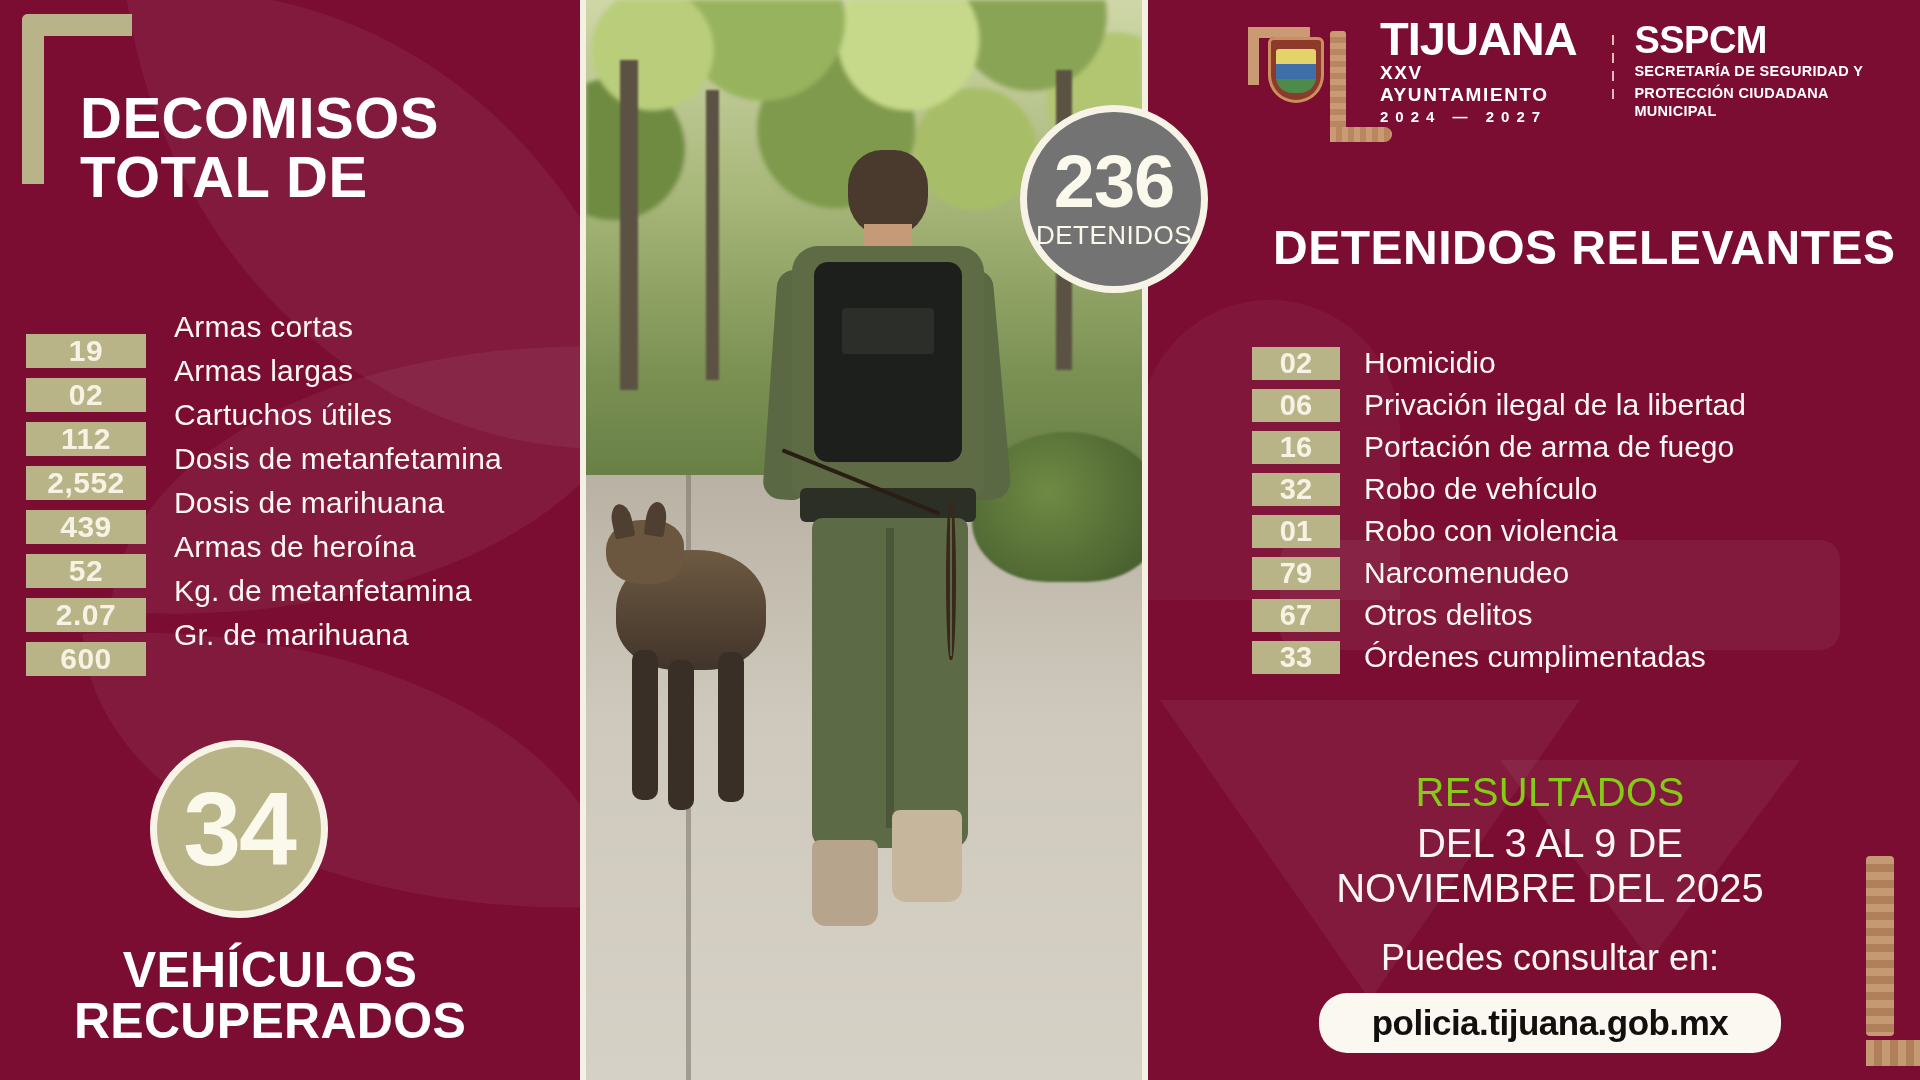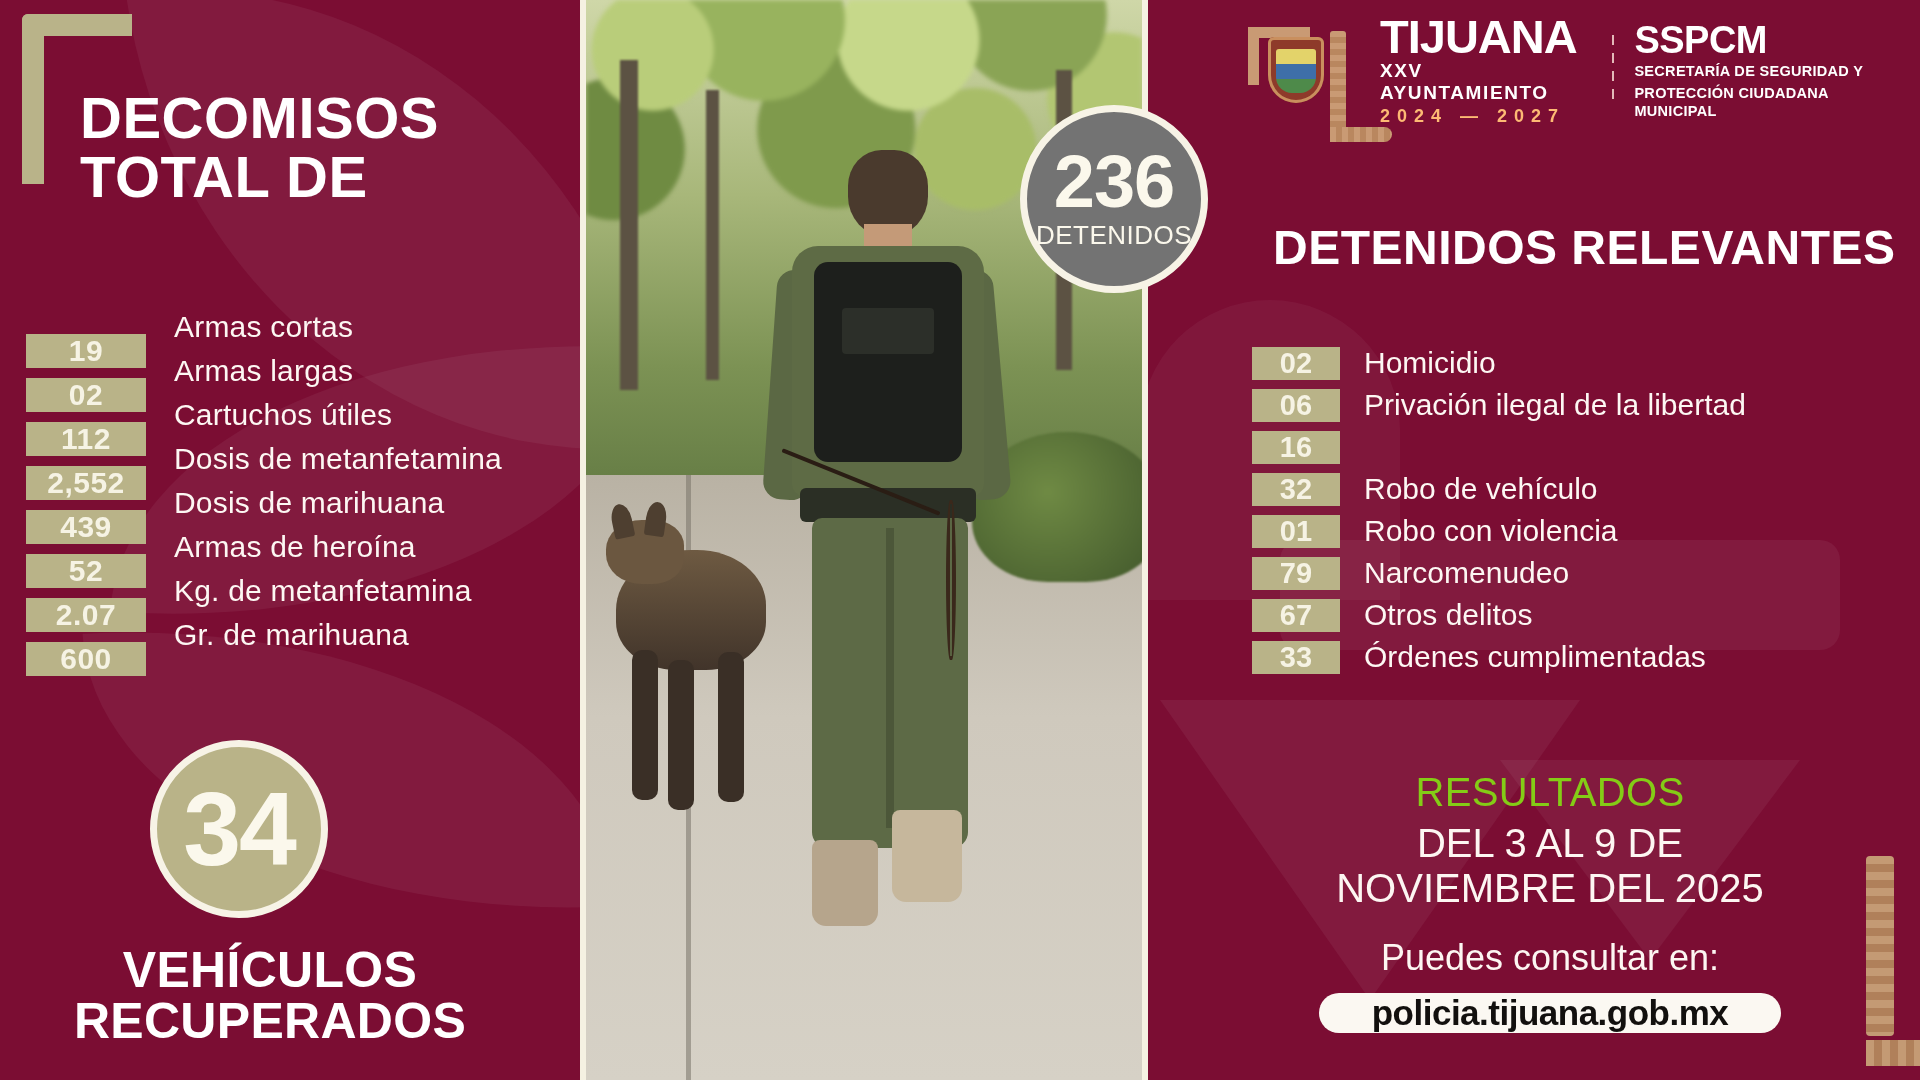--- a/index.html
+++ b/index.html
@@ -193,21 +193,21 @@
     border-radius:3px;
   }
   .logo-tower:after {
     content:""; position:absolute; left:0; top:96px; width:62px; height:15px;
     background:repeating-linear-gradient(90deg,#c99a74 0 6px,#b9875f 6px 12px);
     border-radius:0 8px 8px 0;
   }
   .logo-text { margin-left:14px; }
   .logo-tij { color:#fff; font-weight:bold; font-size:47px; line-height:.94; letter-spacing:-1px; }
   .logo-ayt { color:#fff; font-weight:bold; font-size:19px; letter-spacing:1.6px; }
-  .logo-yrs { color:#fdba74; font-weight:bold; font-size:18px; letter-spacing:7px; margin-top:2px; }
+  .logo-yrs { color:#ffffff; font-weight:bold; font-size:15px; letter-spacing:7px; margin-top:2px; }
   .logo-div { width:2px; height:72px; margin:0 20px;
               background:repeating-linear-gradient(#e3b9b9 0 10px, transparent 10px 18px); }
   .logo-ssp { color:#fff; font-weight:bold; font-size:38px; line-height:1; letter-spacing:-.5px; }
   .logo-sub { color:#fff; font-weight:bold; font-size:14.5px; line-height:1.3; letter-spacing:.3px; margin-top:3px; }
 
   .title-detenidos {
     position:absolute; left:1243px; top:220px; width:660px;
     color:#fff; font-weight:bold; font-size:48px; letter-spacing:.5px;margin-left:30px;
   }
 
@@ -218,21 +218,21 @@
     color:#f6f3e4; font-weight:bold; font-size:29px;
     display:flex; align-items:center; justify-content:center;
   }
   .det-label { margin-left:24px; color:#fdf7f3; font-size:30px; }
 
   .results { position:absolute; left:1240px; top:770px; width:620px; text-align:center; }
   .res-title { color:#84cc16; font-weight:normal; font-size:40px; letter-spacing:.4px; }
   .res-dates { color:#fdf6f2; font-size:40px; line-height:1.12; margin-top:6px; }
   .res-consult { color:#fdf6f2; font-size:36px; margin-top:26px; }
   .res-url {
-    margin:14px auto 0; width:462px; height:40px; background:#fbf8f2;
+    margin:14px auto 0; width:462px; height:60px; background:#fbf8f2;
     border-radius:28px; display:flex; align-items:center; justify-content:center;
     color:#12100e; font-weight:bold; font-size:35px; letter-spacing:-.5px;
   }
 
   
   .corner-tower {
     position:absolute; right:26px; bottom:44px; width:28px; height:180px;
     background:repeating-linear-gradient(#c49a74 0 8px,#b0805a 8px 16px);
     border-radius:4px;
   }
@@ -375,20 +375,21 @@
     <div class="det-row">
       <div class="det-chip">02</div>
       <div class="det-label">Homicidio</div>
     </div>
     <div class="det-row">
       <div class="det-chip">06</div>
       <div class="det-label">Privación ilegal de la libertad</div>
     </div>
     <div class="det-row">
       <div class="det-chip">16</div>
+      <div class="det-label">Portación de arma de fuego</div>
     </div>
     <div class="det-row">
       <div class="det-chip">32</div>
       <div class="det-label">Robo de vehículo</div>
     </div>
     <div class="det-row">
       <div class="det-chip">01</div>
       <div class="det-label">Robo con violencia</div>
     </div>
     <div class="det-row">

